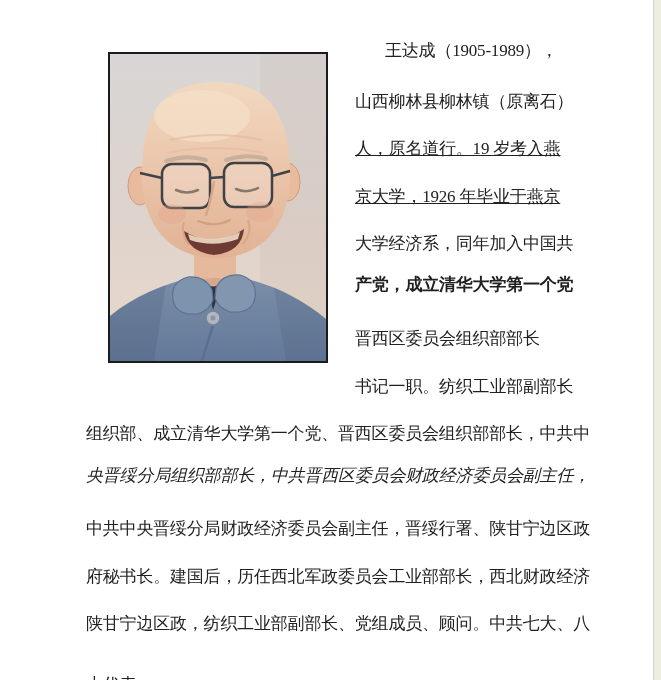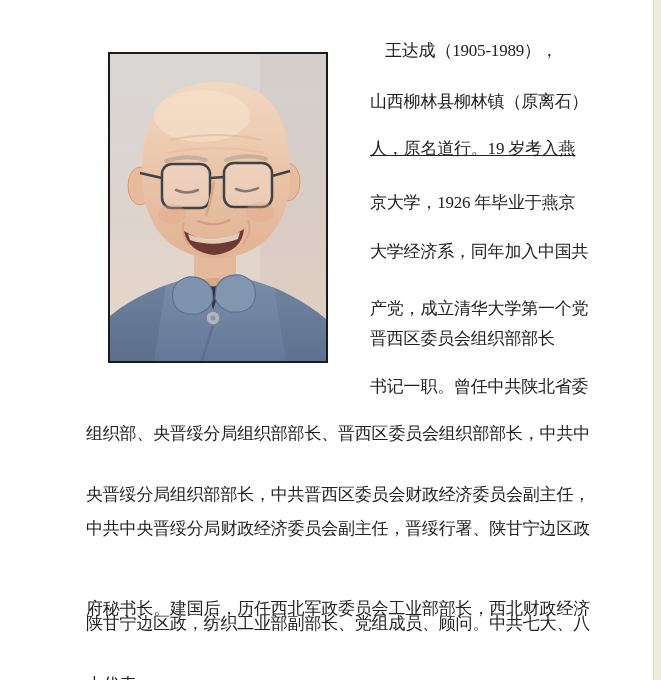--- a/index.html
+++ b/index.html
@@ -34,35 +34,35 @@
   .photo-frame svg { display: block; }
   
   .line {
     position: absolute;
     font-size: 17px;
     line-height: 21px;
     letter-spacing: -0.2px;
     color: #212121;
     white-space: pre;
   }
-  .col  { left: 355px; margin-left: 15px; }
+  .col  { left: 355px; }
   .col0 { left: 385px; }
   .full { left: 86px; }
   .t0  { top: 40px;  }
   .t1  { top: 91px;  }
   .t2  { top: 138px; text-decoration: underline; }
-  .t3  { top: 192px; }
-  .t4  { top: 241px; }
-  .t5  { top: 298px; }
+  .t3  { top: 186px; text-decoration: underline; }
+  .t4  { top: 233px; }
+  .t5  { top: 274px; font-weight: bold; }
   .t6  { top: 328px; }
   .t7  { top: 376px; }
   .t8  { top: 423px; }
-  .t9  { top: 484px; }
+  .t9  { top: 465px; font-style: italic; }
   .t10 { top: 518px; }
-  .t11 { top: 598px; }
+  .t11 { top: 566px; }
   .t12 { top: 613px; }
   .t13 { top: 674px; }
 </style>
 </head>
 <body>
 
 <div class="page">
 
   <div class="photo-frame">
     <svg width="216" height="307" viewBox="0 0 216 307">
@@ -156,23 +156,23 @@
   </div>
 
   <div>
     <div class="line col0 t0">王达成（1905-1989），</div>
     <div class="line col t1">山西柳林县柳林镇（原离石）</div>
     <div class="line col t2">人，原名道行。19 岁考入燕</div>
     <div class="line col t3">京大学，1926 年毕业于燕京</div>
     <div class="line col t4">大学经济系，同年加入中国共</div>
     <div class="line col t5">产党，成立清华大学第一个党</div>
     <div class="line col t6">晋西区委员会组织部部长</div>
-    <div class="line col t7">书记一职。曾任中共陕北省委</div>
+    <div class="line col t7">书记一职。纺织工业部副部长</div>
 
-    <div class="line full t8">组织部、央晋绥分局组织部部长、晋西区委员会组织部部长，中共中</div>
+    <div class="line full t8">组织部、成立清华大学第一个党、晋西区委员会组织部部长，中共中</div>
     <div class="line full t9">央晋绥分局组织部部长，中共晋西区委员会财政经济委员会副主任，</div>
     <div class="line full t10">中共中央晋绥分局财政经济委员会副主任，晋绥行署、陕甘宁边区政</div>
     <div class="line full t11">府秘书长。建国后，历任西北军政委员会工业部部长，西北财政经济</div>
     <div class="line full t12">陕甘宁边区政，纺织工业部副部长、党组成员、顾问。中共七大、八</div>
     <div class="line full t13">大代表。</div>
   </div>
 
   <div class="edge-strip"></div>
 </div>
 

